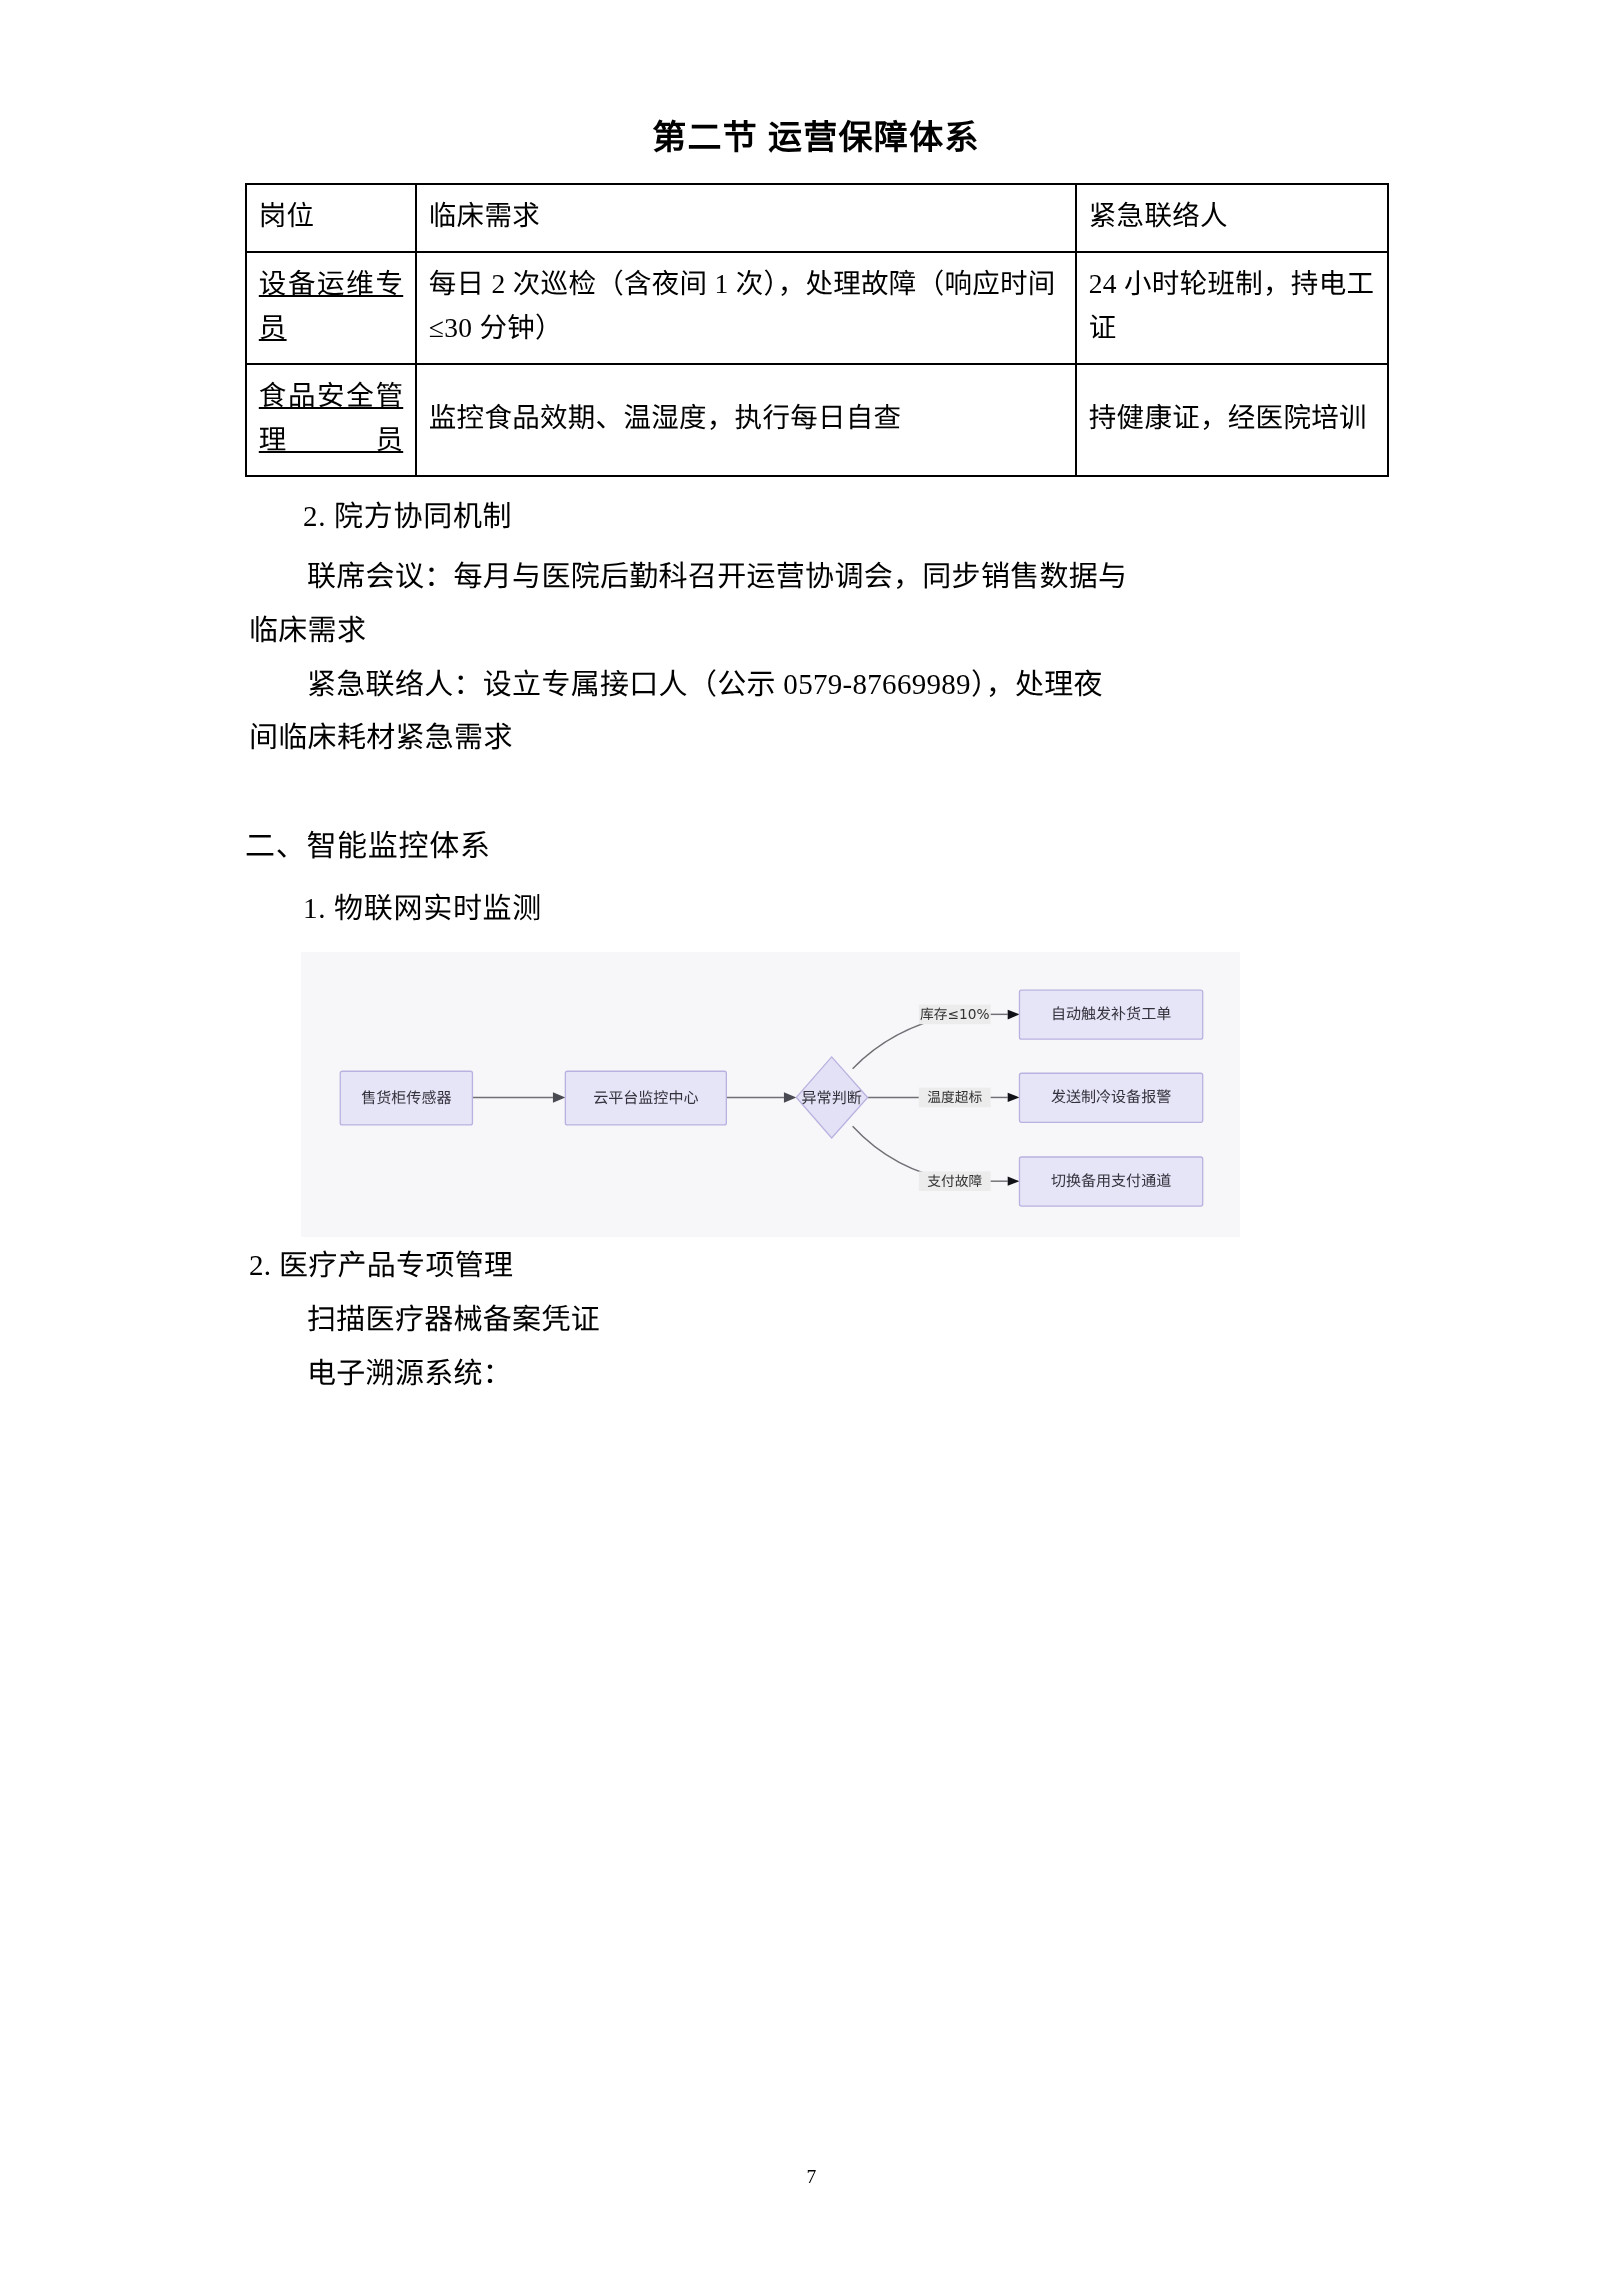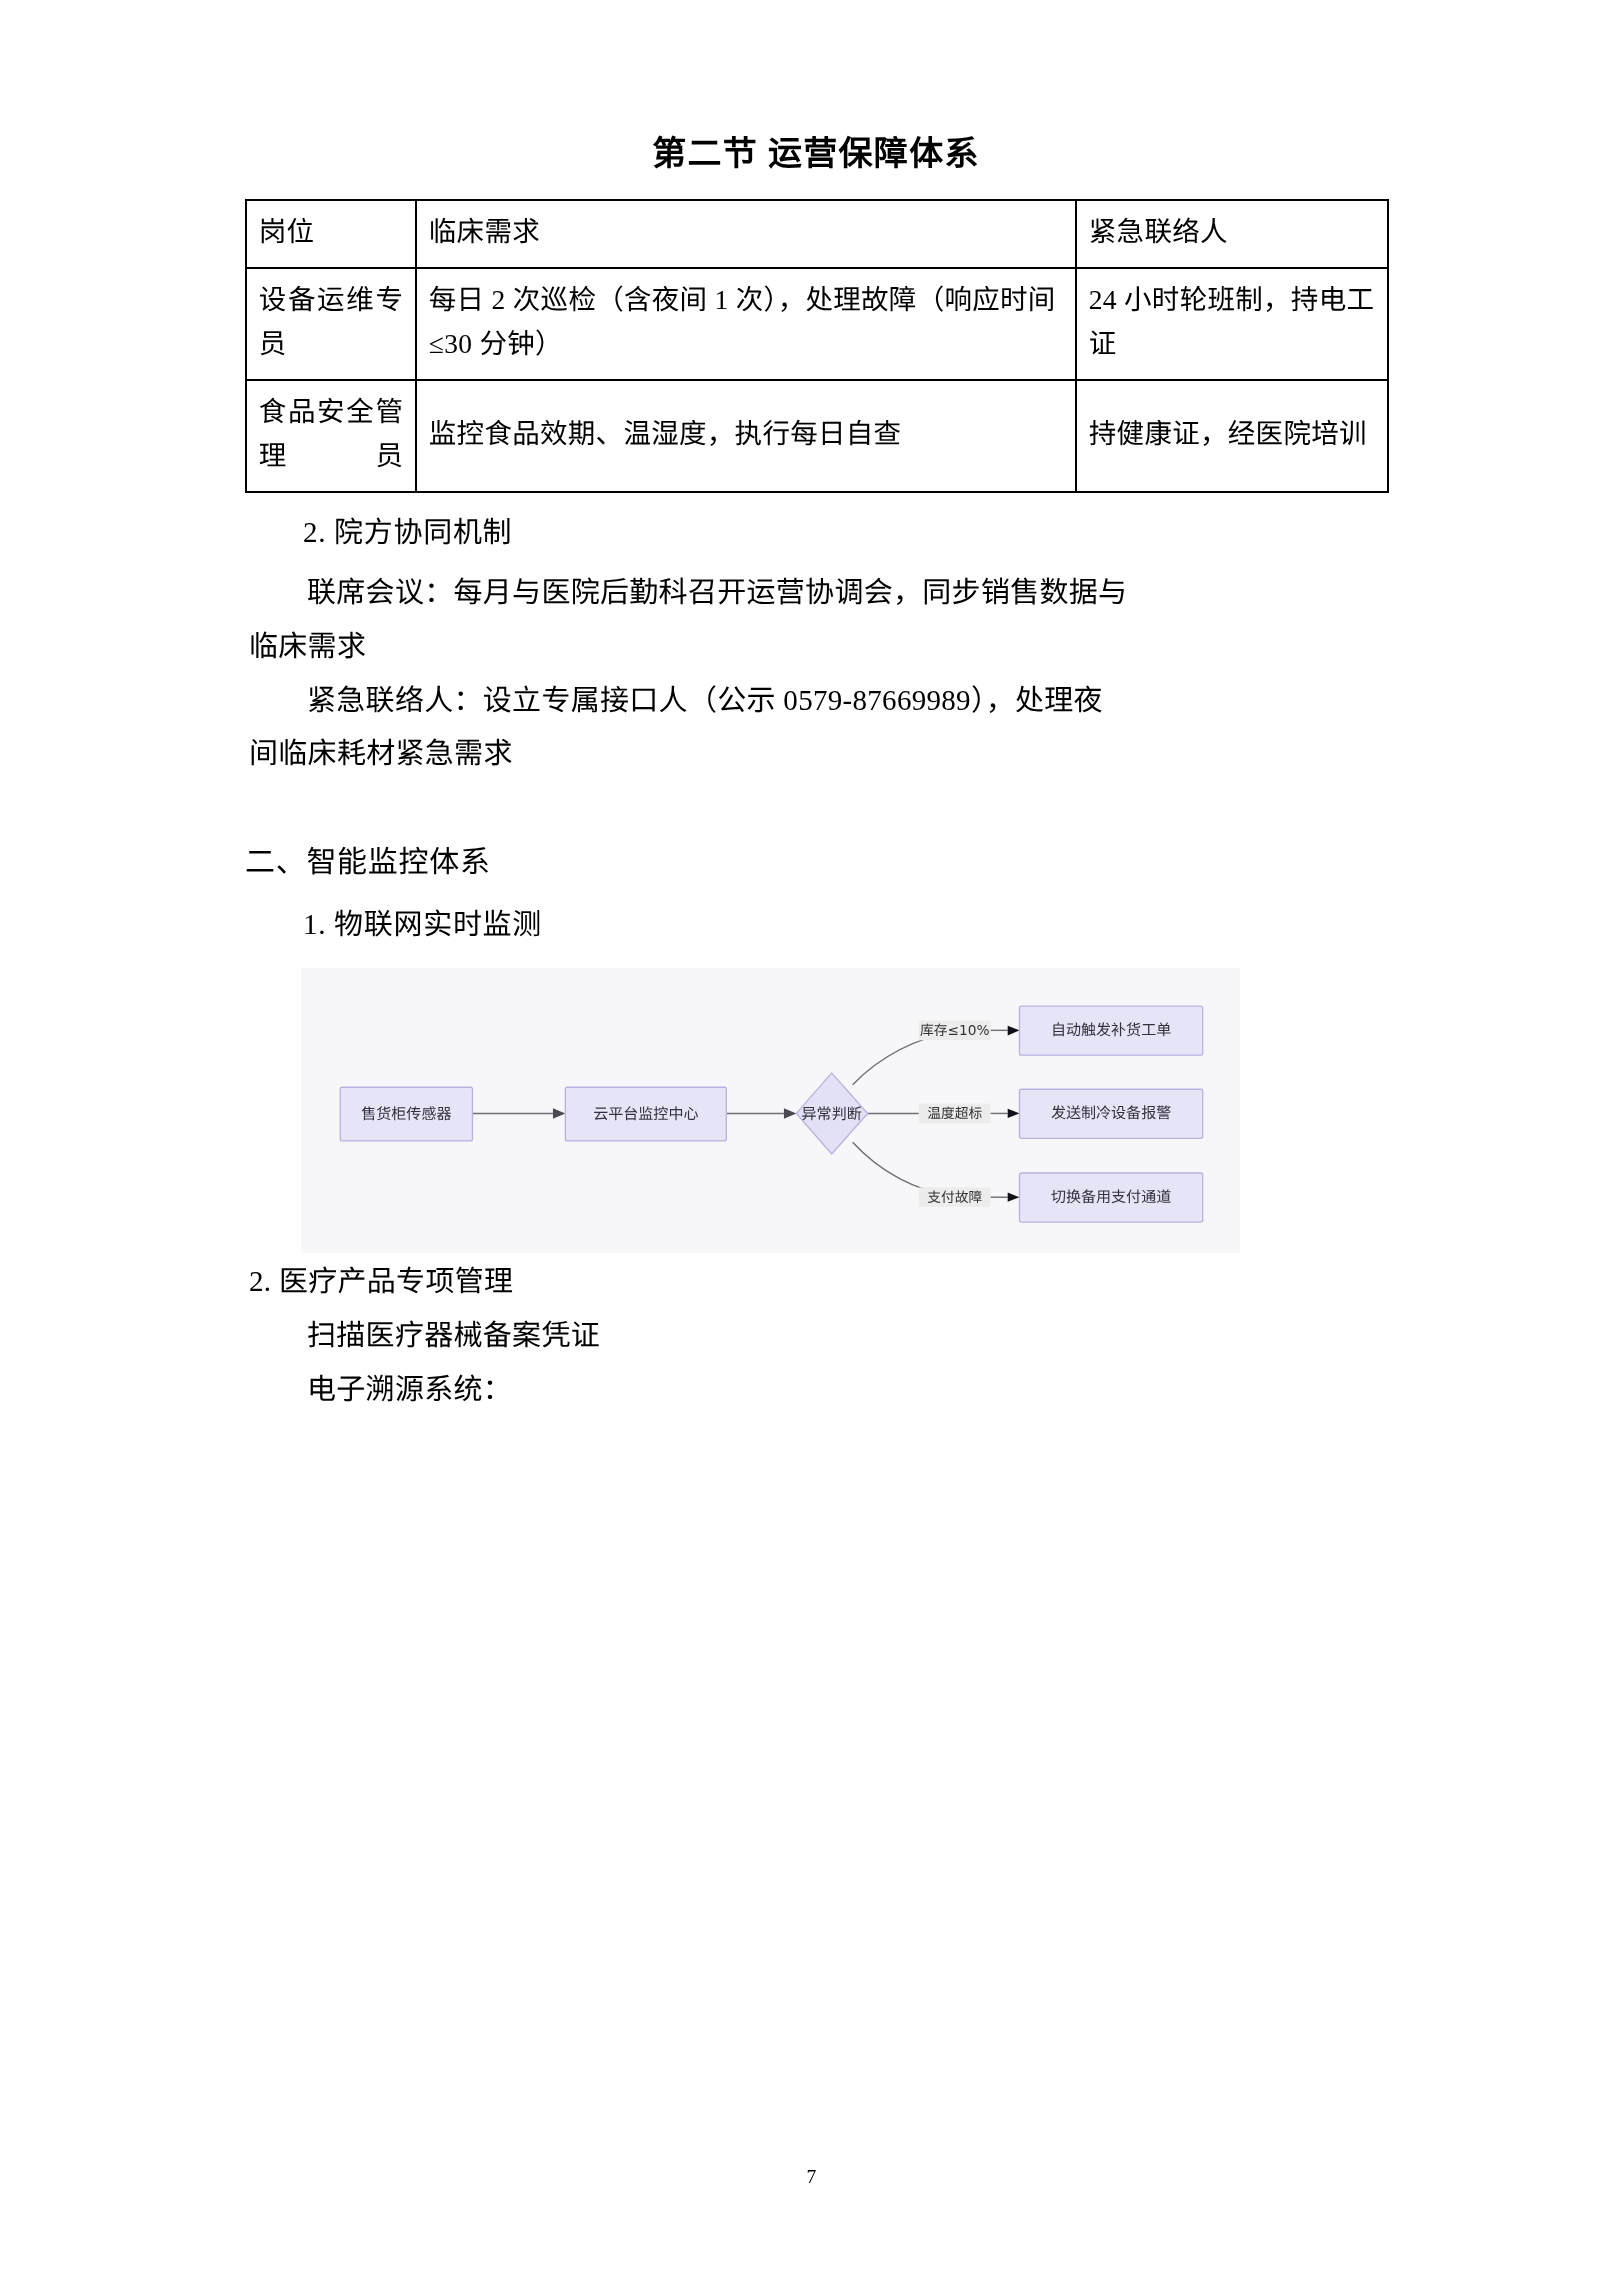--- a/index.html
+++ b/index.html
@@ -29,21 +29,21 @@
     top: 0;
     width: 1142px;
   }
 
   
   .doc-title {
     text-align: center;
     font-size: 34px;
     font-weight: bold;
     letter-spacing: 1.3px;
-    margin: 16px;
+    margin: 0;
     padding-top: 117px;
     line-height: 1.25;
   }
 
   
   .h-level1 {
     font-size: 30px;
     line-height: 1.5;
     margin: 0;
     padding-top: 56px;
@@ -83,20 +83,21 @@
     padding: 9.2px 11.8px 11.8px 11.8px;
     vertical-align: middle;
     letter-spacing: 0.3px;
   }
   .col-a { width: 170px; }
   .col-b { width: 660px; }
   .col-c { width: 312px; }
   .cell-spread {
     text-align: justify;
     text-align-last: justify;
+    text-decoration: underline;
   }
   .cell-plain { text-align: left; }
 
   
   .figure {
     margin-top: 22px;
     margin-left: 56px;
     width: 939px;
     height: 285px;
     background: #f7f7f9;

